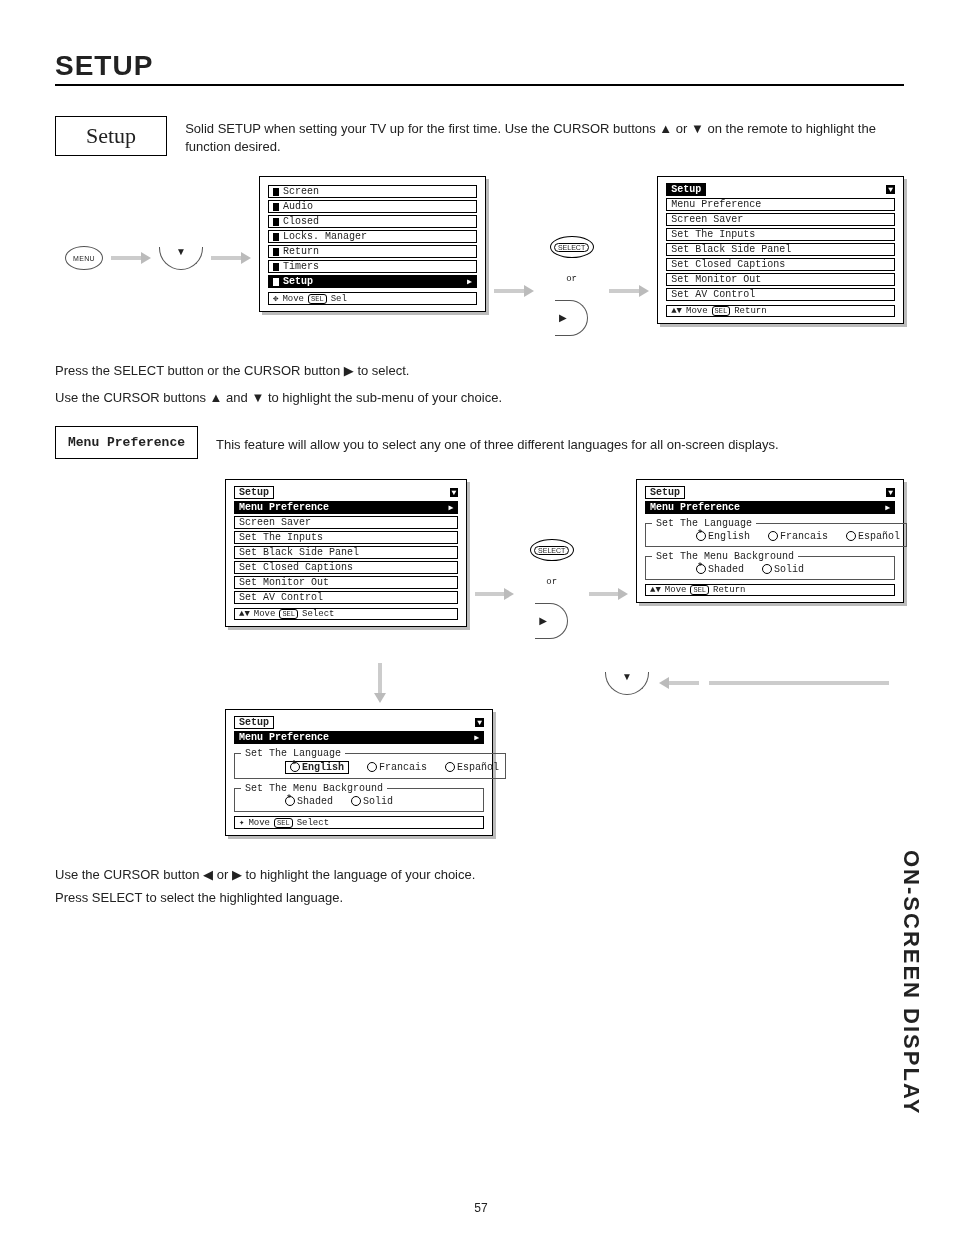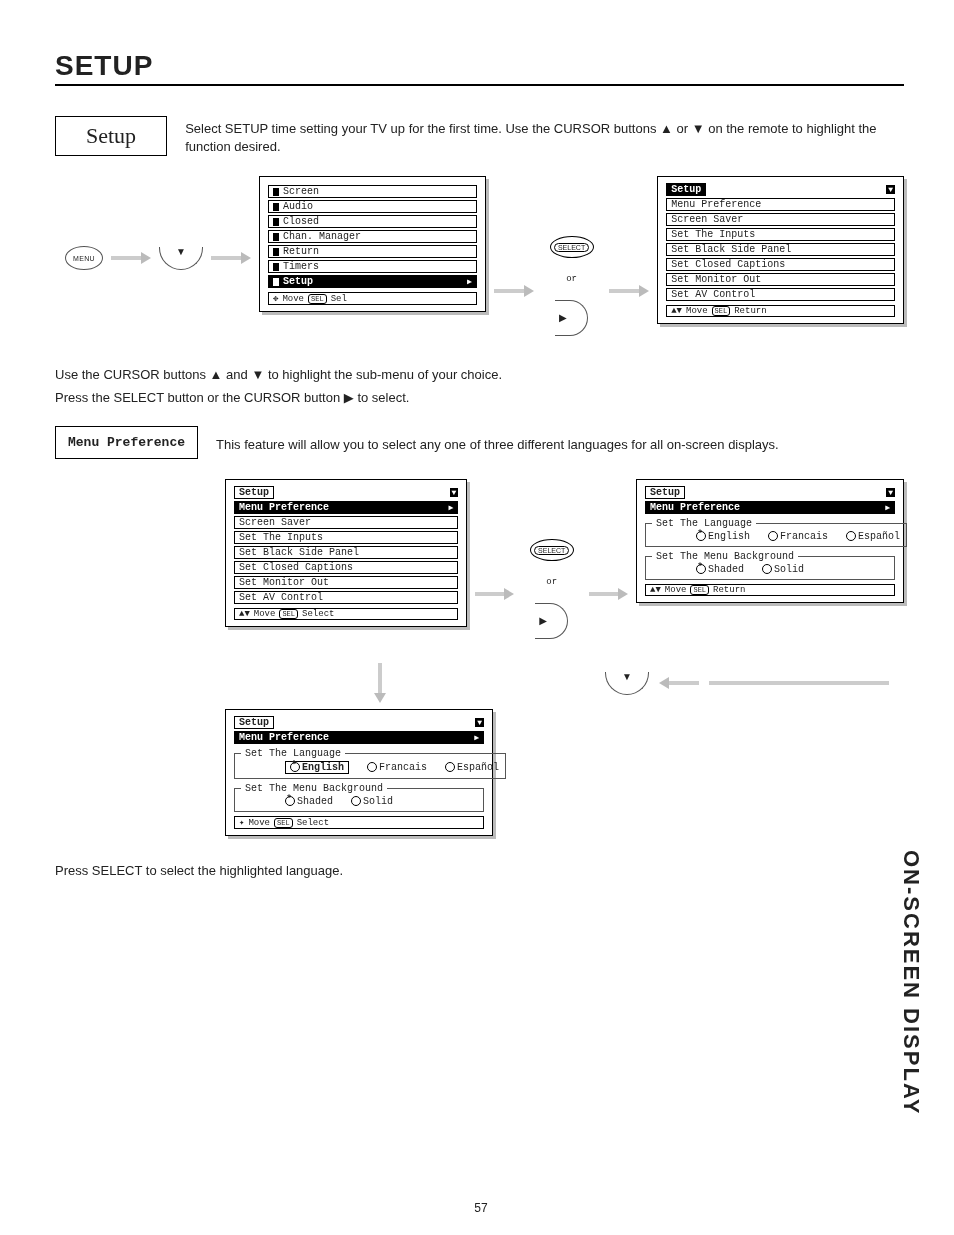--- a/index.html
+++ b/index.html
@@ -182,21 +182,21 @@
 </style>
 </head>
 <body>
 
 <div class="page">
 
   <div class="h1">SETUP</div>
 
   <div class="section-row">
     <div class="section-box">Setup</div>
-    <div class="section-desc">Select SETUP time setting your TV up for the first time.  Use the CURSOR buttons ▲ or ▼ on the remote to highlight the function desired.</div>
+    <div class="section-desc">Solid SETUP when setting your TV up for the first time.  Use the CURSOR buttons ▲ or ▼ on the remote to highlight the function desired.</div>
   </div>
 
   <div class="diagram-row vtop" style="margin-left:10px;">
 
     <div style="display:flex; align-items:center; gap:8px; padding-top:70px;">
       <div class="menu-btn">MENU</div>
       <div class="arrow-right" style="margin-top:0;"></div>
       <div class="pad-down" style="transform:rotate(0);">
           <span class="tri-glyph">▼</span>
         </div>
@@ -211,21 +211,21 @@
       <div class="item">
           <span class="mark"></span>
           <span>Audio</span>
         </div>
       <div class="item">
           <span class="mark"></span>
           <span>Closed</span>
         </div>
       <div class="item">
           <span class="mark"></span>
-          <span>Chan. Manager</span>
+          <span>Locks. Manager</span>
         </div>
       <div class="item">
           <span class="mark"></span>
           <span>Return</span>
         </div>
       <div class="item">
           <span class="mark"></span>
           <span>Timers</span>
         </div>
       <div class="item inv">
@@ -284,22 +284,22 @@
         </div>
       <div class="footer-hint">
         <span>▲▼</span>
           <span>Move</span>
         <span class="iconbox">SEL</span>
         <span>Return</span>
       </div>
     </div>
   </div>
 
+  <div class="body-text" style="margin-top:-4px;">Press the SELECT button or the CURSOR button ▶ to select.</div>
   <div class="body-text">Use the CURSOR buttons ▲ and ▼ to highlight the sub-menu of your choice.</div>
-  <div class="body-text" style="margin-top:-4px;">Press the SELECT button or the CURSOR button ▶ to select.</div>
 
   <div class="section-row" style="margin-top:18px;">
     <div class="section-box small mono">Menu Preference</div>
     <div class="section-desc" style="padding-top:10px;">This feature will allow you to select any one of three different languages for all on-screen displays.</div>
   </div>
 
   <div class="diagram-row vtop" style="margin-left:170px;">
 
     <div class="framed mono" style="width:230px;">
       <div class="topbar">
@@ -426,18 +426,19 @@
       </fieldset>
       <div class="footer-hint">
         <span>✦</span>
           <span>Move</span>
         <span class="iconbox">SEL</span>
         <span>Select</span>
       </div>
     </div>
   </div>
 
+  <div class="body-text" style="margin-top:20px;">Use the CURSOR button ◀ or ▶ to highlight the language of your choice.</div>
   <div class="body-text" style="margin-top:-4px;">Press SELECT to select the highlighted language.</div>
 
   <div class="side-label">ON-SCREEN DISPLAY</div>
 
   <div class="page-num">57</div>
 </div>
 
 </body></html>

